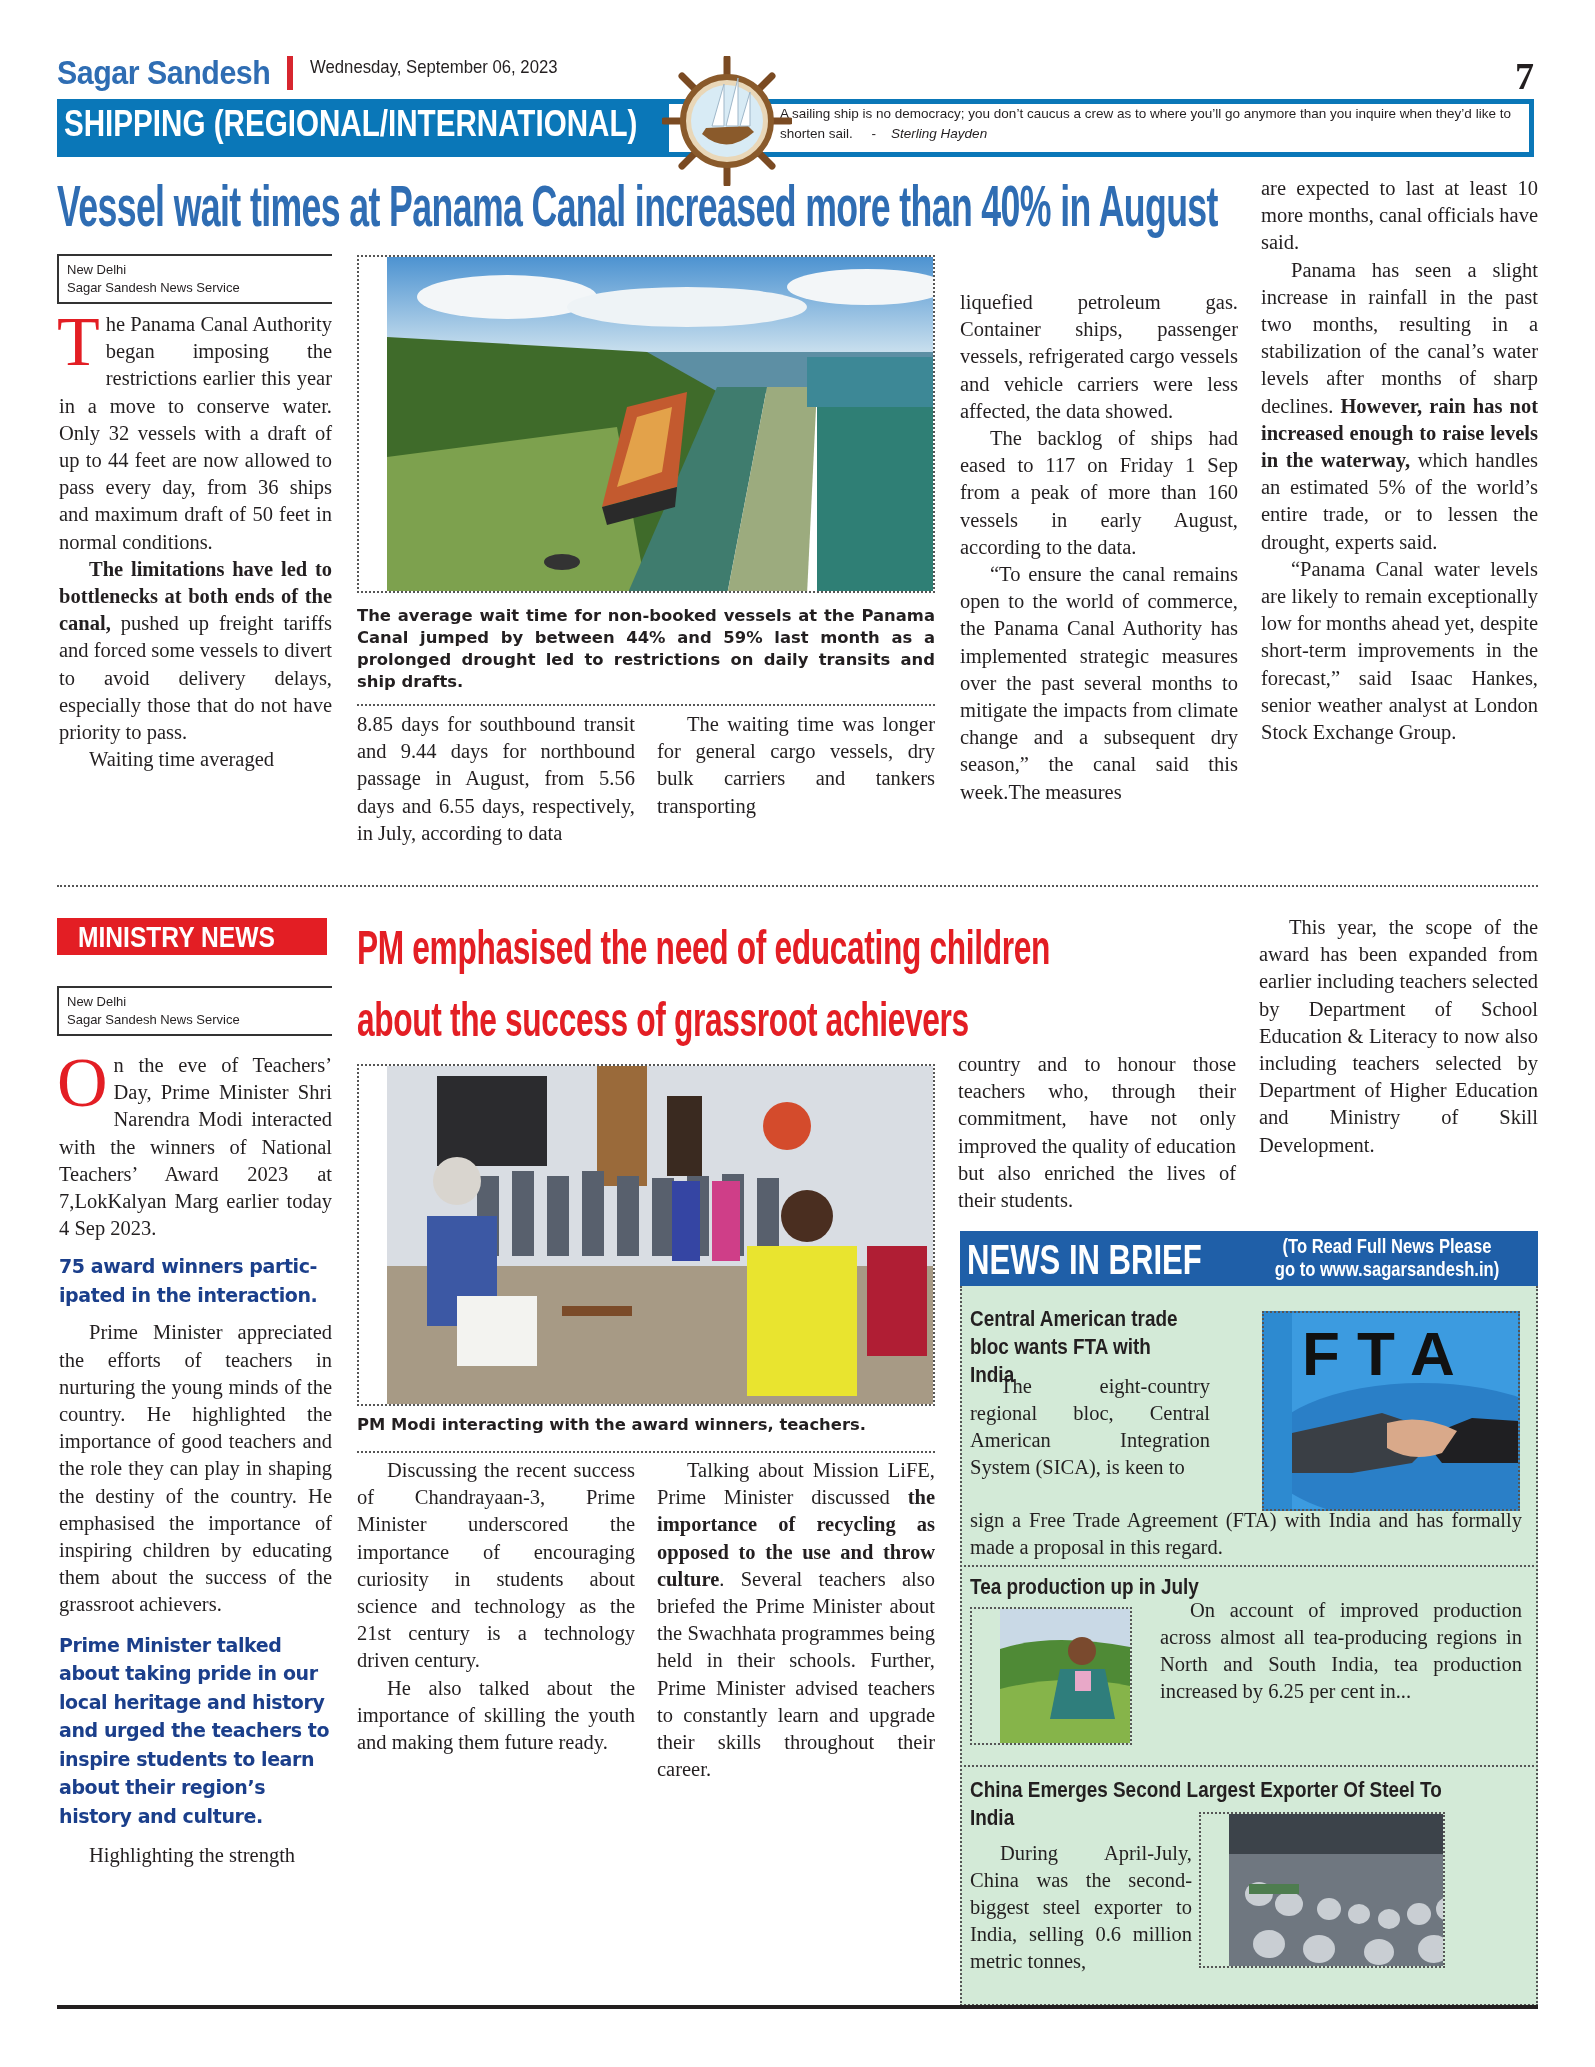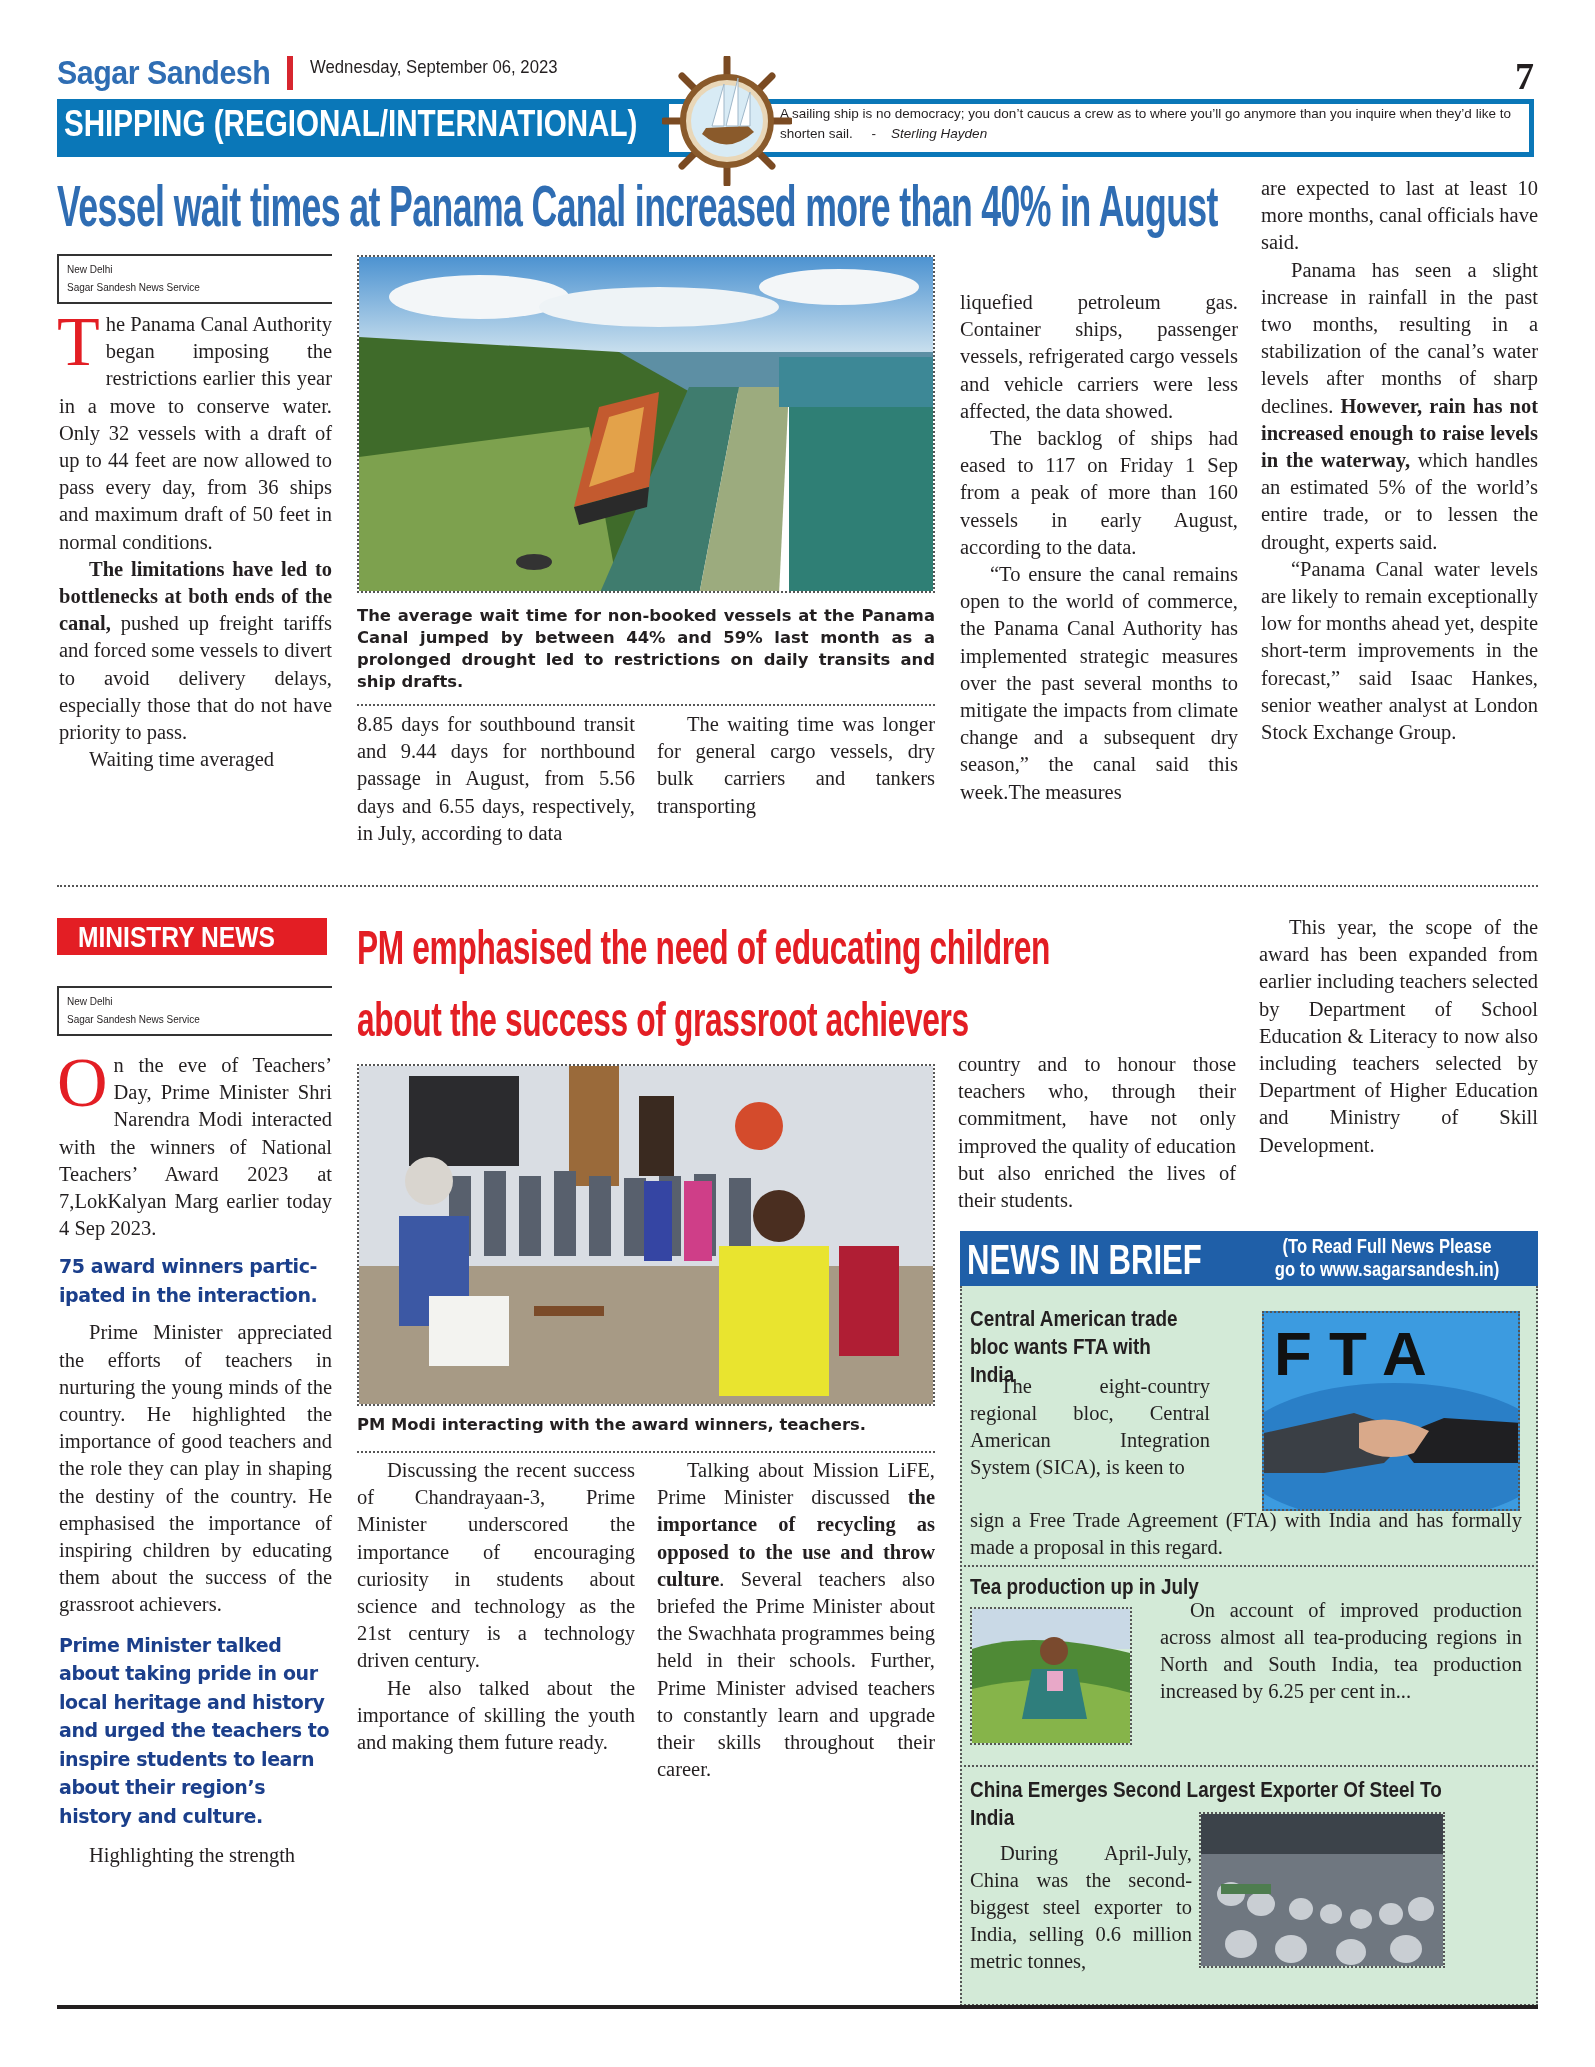--- a/index.html
+++ b/index.html
@@ -5,39 +5,39 @@
   * { box-sizing: border-box; margin: 0; padding: 0; }
   html, body { width: 1595px; height: 2067px; background: #ffffff; overflow: hidden; }
   body { position: relative; font-family: "Liberation Serif", serif; color: #231f20; }
   .abs { position: absolute; }
   .cond { font-family: "Liberation Sans", sans-serif; font-weight: bold; transform-origin: left top; white-space: nowrap; }
   .body-text { font-family: "Liberation Serif", serif; font-size: 20.5px; line-height: 27.2px; text-align: justify; color: #231f20; }
   .body-text p { text-indent: 30px; }
   .body-text p.noindent { text-indent: 0; }
   .body-text b { font-weight: bold; }
   .dotline { border-top: 2px dotted #555; position: absolute; }
-  .dotbox { border: 2px dotted #555; }
+  .dotbox { border: 2px dotted #555; padding-left: 28px; }
 
   
   #brand { left: 57px; top: 54px; font-size: 33px; color: #2f6db3; letter-spacing: -0.5px; transform: scaleX(0.92); }
   #brand-sep { left: 287px; top: 56px; width: 6px; height: 34px; background: #d7262e; }
   #date { left: 310px; top: 56px; font-family: "Liberation Sans", sans-serif; font-size: 19px; color: #231f20; transform: scaleX(0.88); transform-origin: left top; white-space: nowrap; }
   #page-num { left: 1515px; top: 54px; font-family: "Liberation Serif", serif; font-weight: bold; font-size: 38px; color: #231f20; }
   #section-bar { left: 57px; top: 99px; width: 607px; height: 58px; background: #0a77b8; }
   #section-title { left: 64px; top: 103px; font-size: 37px; color: #fff; transform: scaleX(0.80); }
   #quote-box { left: 664px; top: 99px; width: 870px; height: 58px; border: 5px solid #0a77b8; background: #fff; }
   #quote-text { left: 780px; top: 104px; width: 750px; font-family: "Liberation Sans", sans-serif; font-size: 13.5px; line-height: 20px; color: #231f20; }
   #quote-text i { font-style: italic; }
   #wheel { left: 662px; top: 56px; width: 130px; height: 130px; }
 
   
   #h1 { left: 57px; top: 172px; font-size: 58px; color: #2f6db3; transform: scaleX(0.615); letter-spacing: -1px; }
 
   
-  .byline { border: 2px solid #333; border-right: none; padding: 5px 8px; width: 275px; font-family: "Liberation Sans", sans-serif; font-size: 10px; line-height: 18px; color: #231f20; }
+  .byline { border: 2px solid #333; border-right: none; padding: 5px 8px; width: 275px; font-family: "Liberation Sans", sans-serif; font-size: 13px; line-height: 18px; color: #231f20; }
   .dropcap { float: left; font-size: 70px; line-height: 54px; color: #e31e24; margin: 4px 6px 0 -2px; font-family: "Liberation Serif", serif; }
 
   
   .photo { position: absolute; overflow: hidden; }
   .caption { font-family: "DejaVu Sans", sans-serif; font-weight: bold; font-size: 16.4px; line-height: 22px; text-align: justify; color: #231f20; }
 
   
   #ministry-tag { left: 57px; top: 918px; width: 270px; height: 37px; background: #e31e24; }
   #ministry-tag-text { left: 78px; top: 920px; font-size: 30px; color: #fff; transform: scaleX(0.82); }
   #h2 { left: 357px; top: 912px; font-size: 48px; line-height: 72px; color: #e31e24; transform: scaleX(0.66); letter-spacing: -0.5px; }

